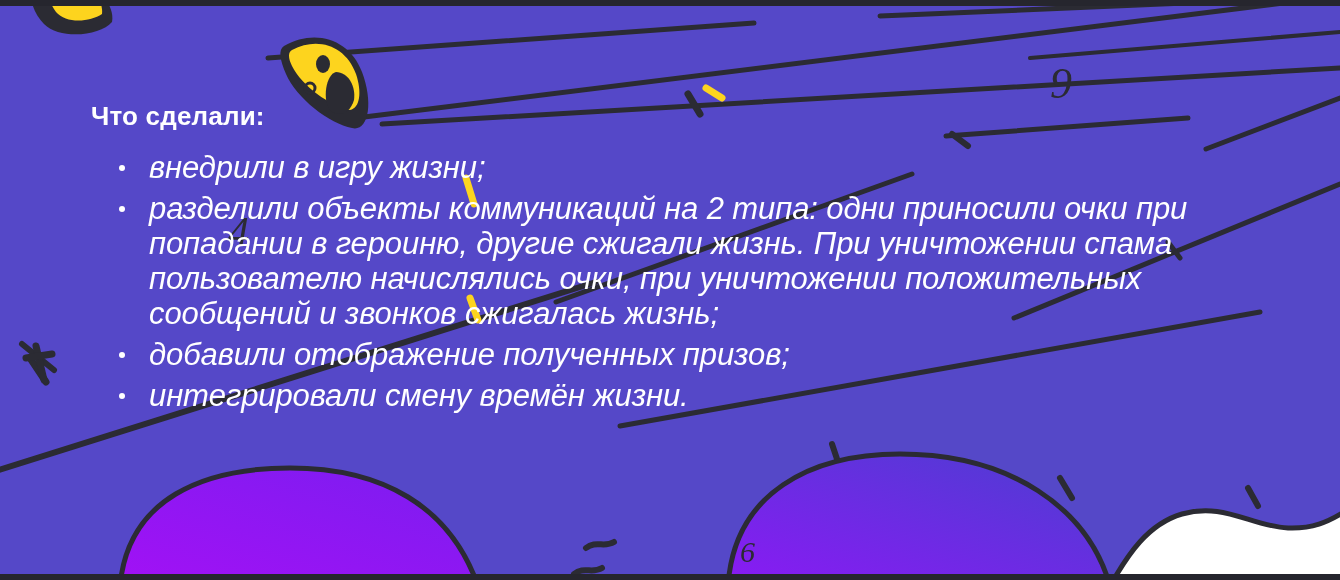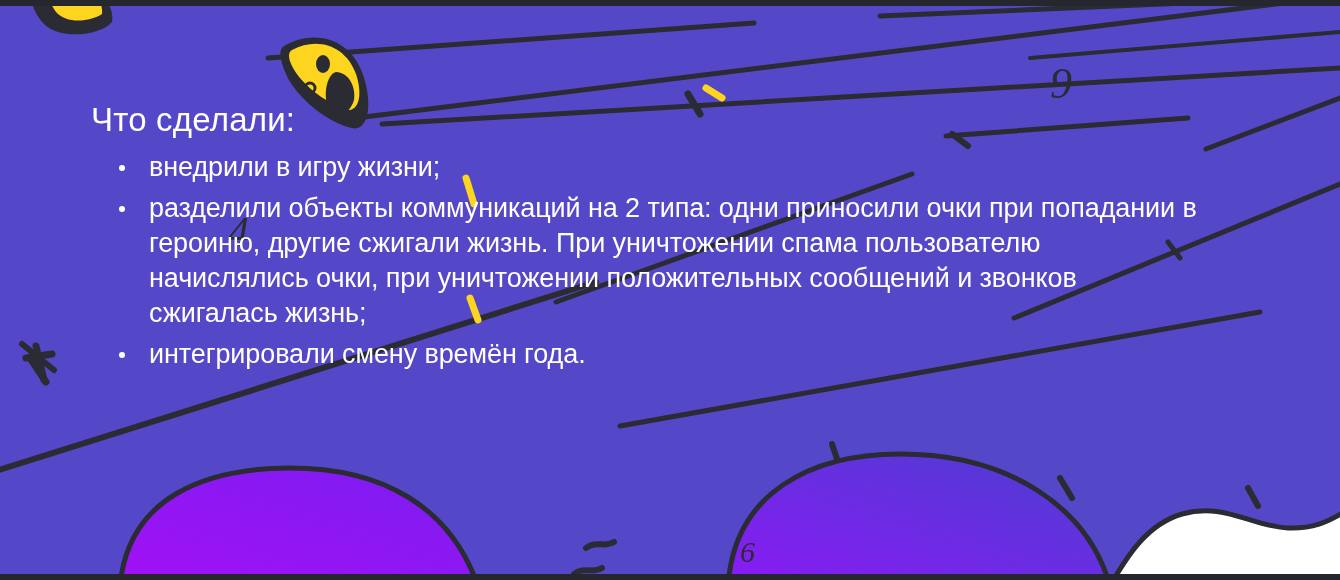--- a/index.html
+++ b/index.html
@@ -29,43 +29,44 @@
   }
   #content {
     position: absolute;
     left: 0; top: 0;
     width: 100%; height: 100%;
   }
   #heading {
     position: absolute;
     left: 91px;
     top: 95px;
-    font-size: 33px;
-    font-weight: normal;
+    font-size: 26px;
+    font-weight: bold;
     color: #ffffff;
     letter-spacing: 0.2px;
     white-space: nowrap;
   }
   #bullet-list {
     position: absolute;
     left: 113px;
     top: 144px;
     width: 1085px;
     list-style: none;
     margin: 0;
     padding: 0;
   }
   #bullet-list li {
     position: relative;
     padding-left: 36px;
     color: #ffffff;
-    font-size: 27px;
+    font-size: 31px;
     line-height: 35px;
     margin-bottom: 6px;
     letter-spacing: -0.1px;
+    font-style: italic;
   }
   #bullet-list li .dot {
     position: absolute;
     left: 6px;
     top: 15px;
     width: 6px;
     height: 6px;
     border-radius: 50%;
     background: #ffffff;
   }
@@ -175,18 +176,22 @@
       <li>
         <span class="dot"></span>
         <span>внедрили в игру жизни;</span>
       </li>
       <li>
         <span class="dot"></span>
         <span>разделили объекты коммуникаций на 2 типа: одни приносили очки при попадании в героиню, другие сжигали жизнь. При уничтожении спама пользователю начислялись очки, при уничтожении положительных сообщений и звонков сжигалась жизнь;</span>
       </li>
       <li>
         <span class="dot"></span>
-        <span>интегрировали смену времён года.</span>
+        <span>добавили отображение полученных призов;</span>
+      </li>
+      <li>
+        <span class="dot"></span>
+        <span>интегрировали смену времён жизни.</span>
       </li>
     </ul>
   </div>
 
 </div>
 
 </body></html>

